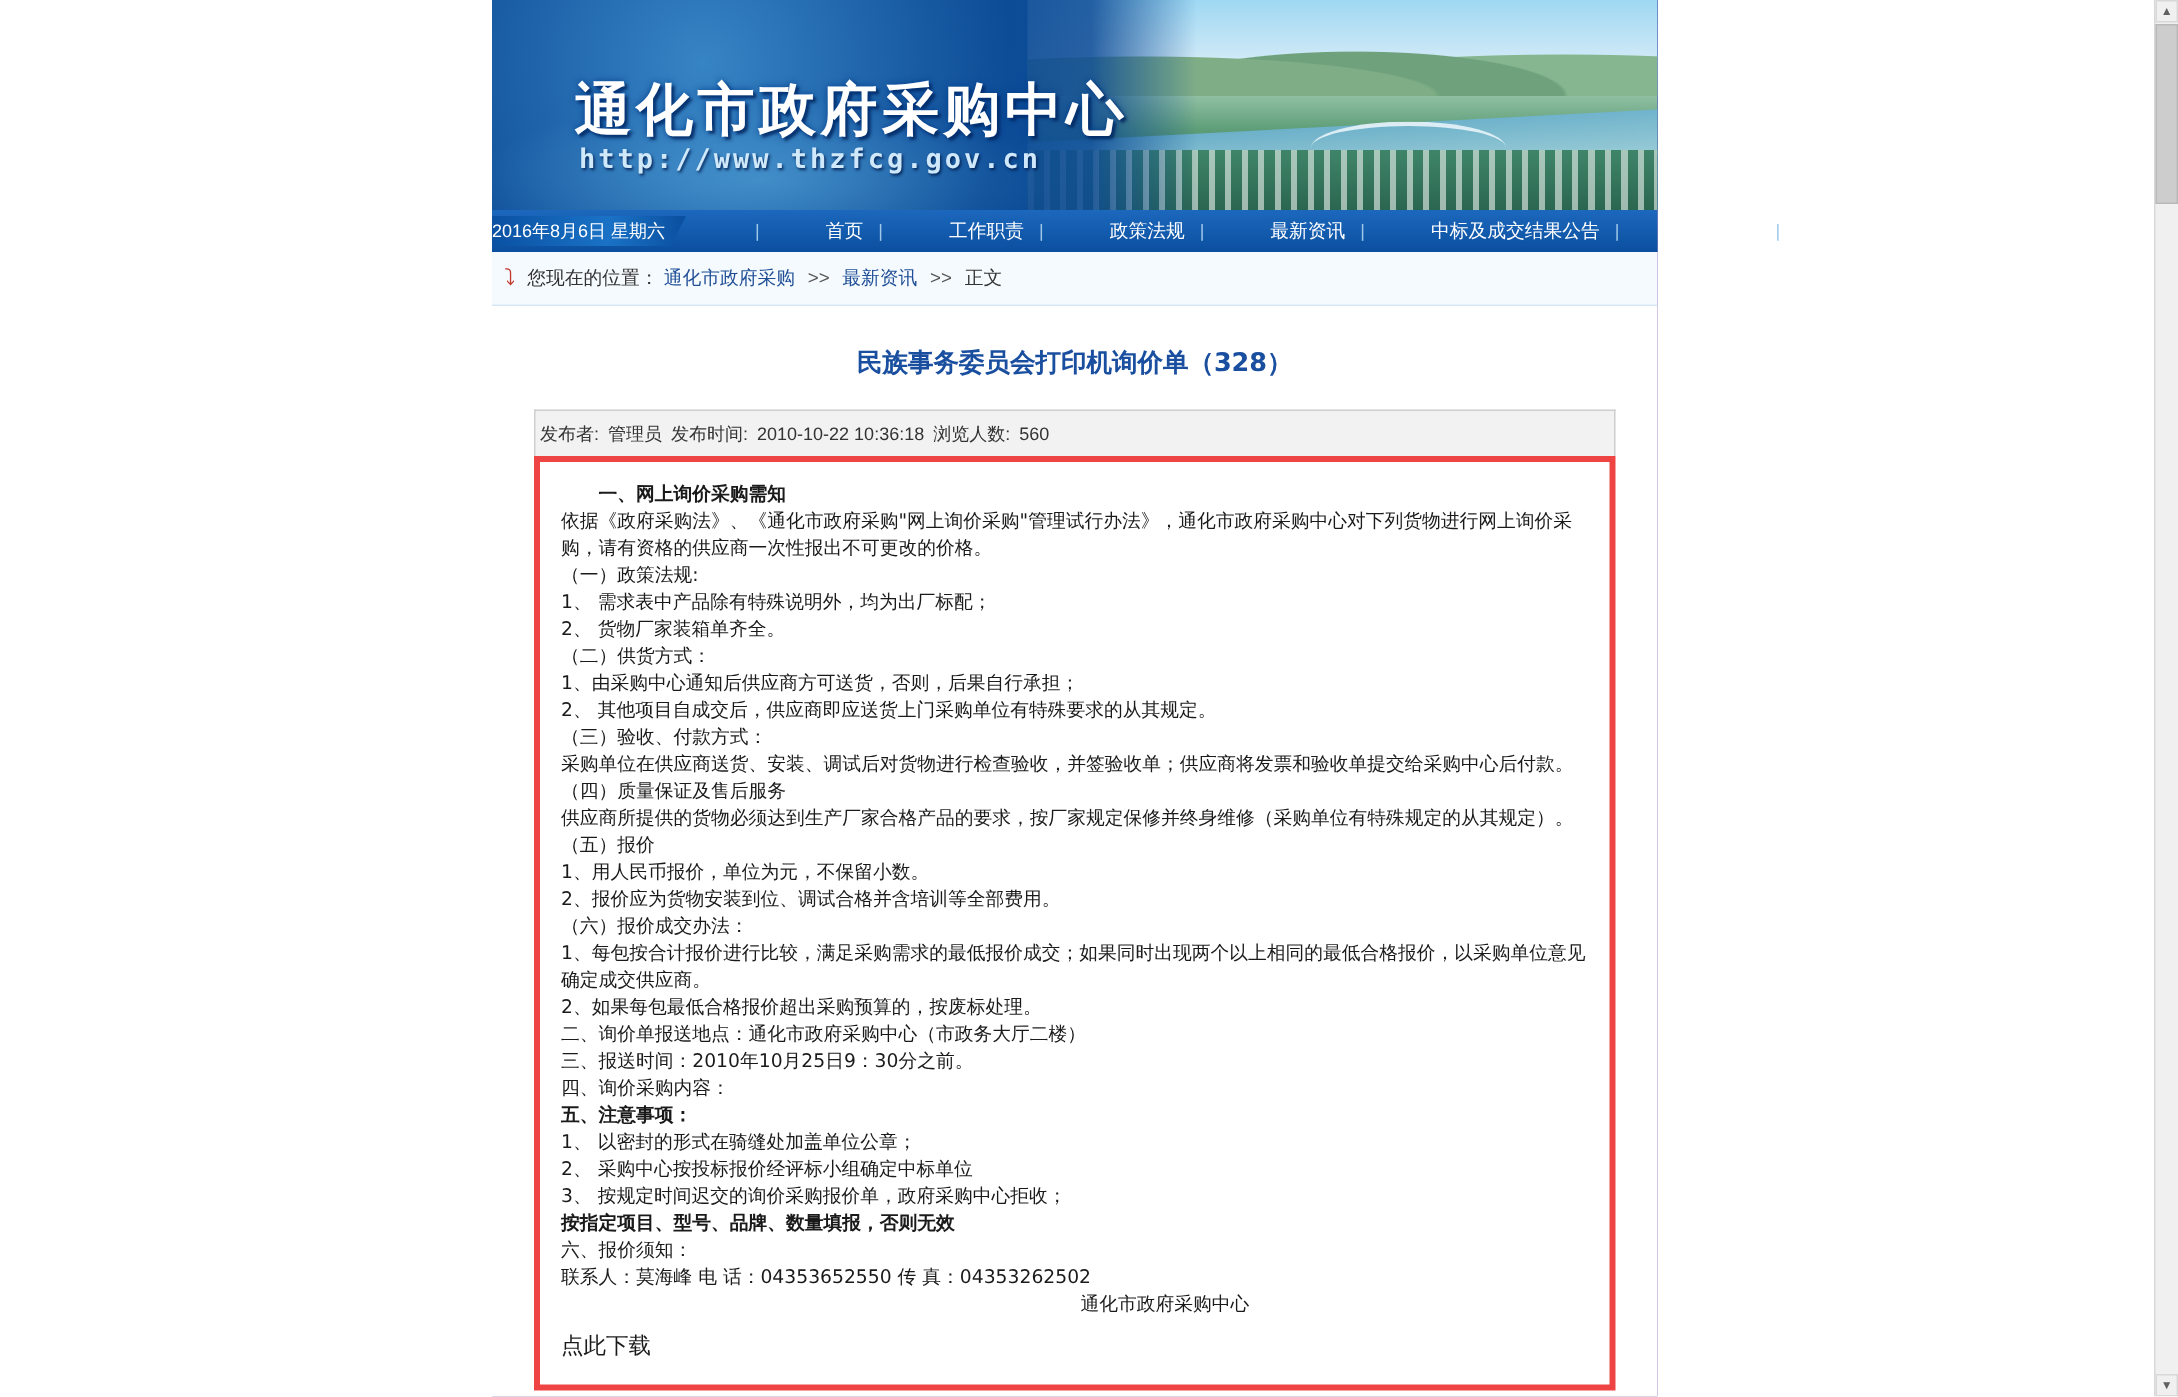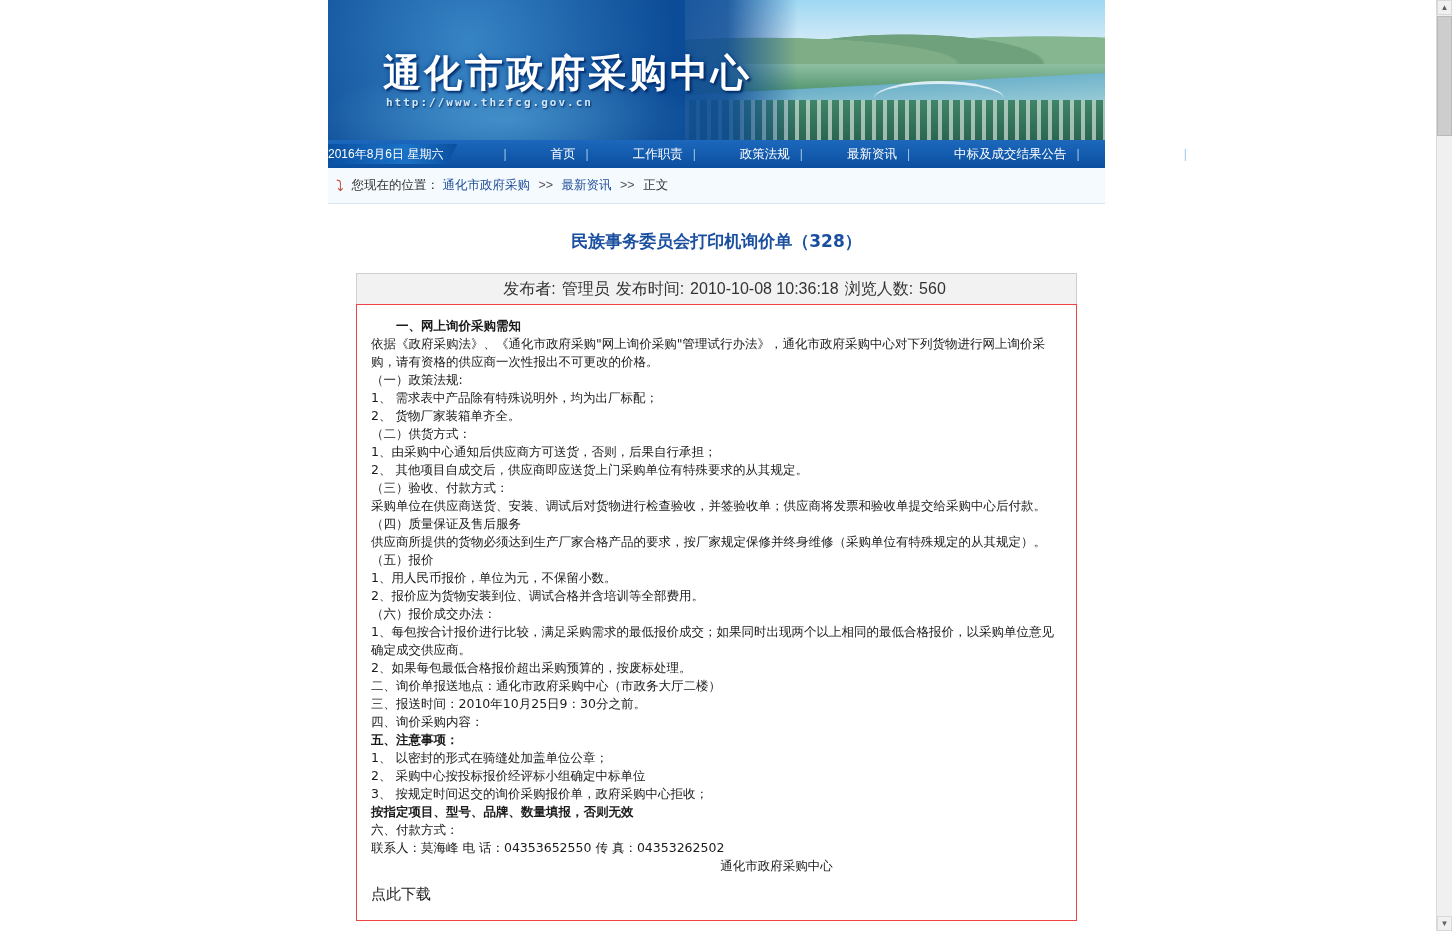--- a/index.html
+++ b/index.html
@@ -131,21 +131,21 @@
     letter-spacing: 3px;
     color: #ffffff;
     text-shadow: 0 0 5px rgba(0,60,140,.9), 2px 2px 2px rgba(0,30,80,.8);
     white-space: nowrap;
   }
   .banner-url {
     position: absolute;
     left: 58px;
     top: 96px;
     font-family: "DejaVu Sans Mono", monospace;
-    font-size: 11px;
+    font-size: 18px;
     font-weight: bold;
     letter-spacing: 2px;
     color: #cfe9fb;
     text-shadow: 1px 1px 2px rgba(0,30,80,.9);
   }
 
   
   .navbar {
     position: relative;
     width: 777px;
@@ -233,29 +233,28 @@
     font-family: "DejaVu Sans", "Liberation Sans", sans-serif;
   }
   .meta-box {
     margin: 0 28px;
     background: #f2f2f2;
     border: 1px solid #cfcfcf;
     border-bottom: none;
     height: 30px;
     display: flex;
     align-items: center;
-    justify-content: center;
-    font-size: 16px;
+    justify-content: flex-start;
+    font-size: 12px;
     color: #333;
-    padding-left: 16px;
   }
   .meta-box span { margin: 0 3px; }
   .content-box {
     margin: 0 28px;
-    border: 1px solid #ef4444;
+    border: 4px solid #ef4444;
     background: #ffffff;
     padding: 12px 14px 16px 14px;
     box-sizing: border-box;
   }
   .content-box p {
     margin: 0;
     font-size: 12.5px;
     line-height: 18px;
     color: #1a1a1a;
     font-family: "DejaVu Sans", "Liberation Sans", sans-serif;
@@ -329,21 +328,21 @@
       </span>
     </div>
 
     <div class="article">
       <div class="article-title">民族事务委员会打印机询价单（328）</div>
 
       <div class="meta-box">
         <span>发布者:</span>
         <span>管理员</span>
         <span>发布时间:</span>
-        <span>2010-10-08 10:36:18</span>
+        <span>2010-10-22 10:36:18</span>
         <span>浏览人数:</span>
         <span>560</span>
       </div>
 
       <div class="content-box">
         <p class="indent bold">一、网上询价采购需知</p>
         <p>依据《政府采购法》、《通化市政府采购"网上询价采购"管理试行办法》，通化市政府采购中心对下列货物进行网上询价采购，请有资格的供应商一次性报出不可更改的价格。</p>
         <p>（一）政策法规:</p>
         <p>1、 需求表中产品除有特殊说明外，均为出厂标配；</p>
         <p>2、 货物厂家装箱单齐全。</p>
@@ -361,21 +360,21 @@
         <p>1、每包按合计报价进行比较，满足采购需求的最低报价成交；如果同时出现两个以上相同的最低合格报价，以采购单位意见确定成交供应商。</p>
         <p>2、如果每包最低合格报价超出采购预算的，按废标处理。</p>
         <p>二、询价单报送地点：通化市政府采购中心（市政务大厅二楼）</p>
         <p>三、报送时间：2010年10月25日9：30分之前。</p>
         <p>四、询价采购内容：</p>
         <p class="bold">五、注意事项：</p>
         <p>1、 以密封的形式在骑缝处加盖单位公章；</p>
         <p>2、 采购中心按投标报价经评标小组确定中标单位</p>
         <p>3、 按规定时间迟交的询价采购报价单，政府采购中心拒收；</p>
         <p class="bold">按指定项目、型号、品牌、数量填报，否则无效</p>
-        <p>六、付款方式：</p>
+        <p>六、报价须知：</p>
         <p>联系人：莫海峰 电 话：04353652550 传 真：04353262502</p>
         <p class="center-right">通化市政府采购中心</p>
         <a class="download-link" href="#">点此下载</a>
       </div>
     </div>
 
   </div>
 
   <div class="scrollbar">
     <div class="arrow up">▲</div>

